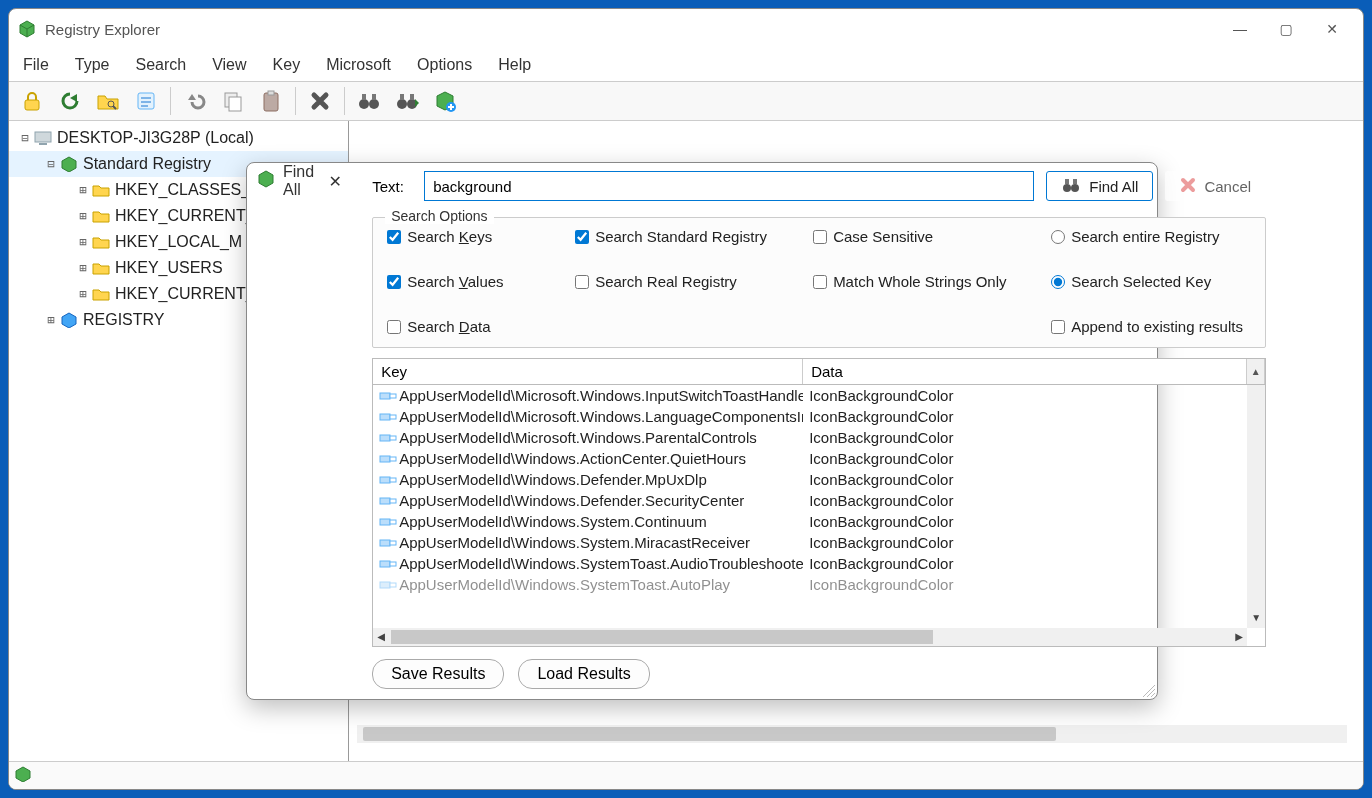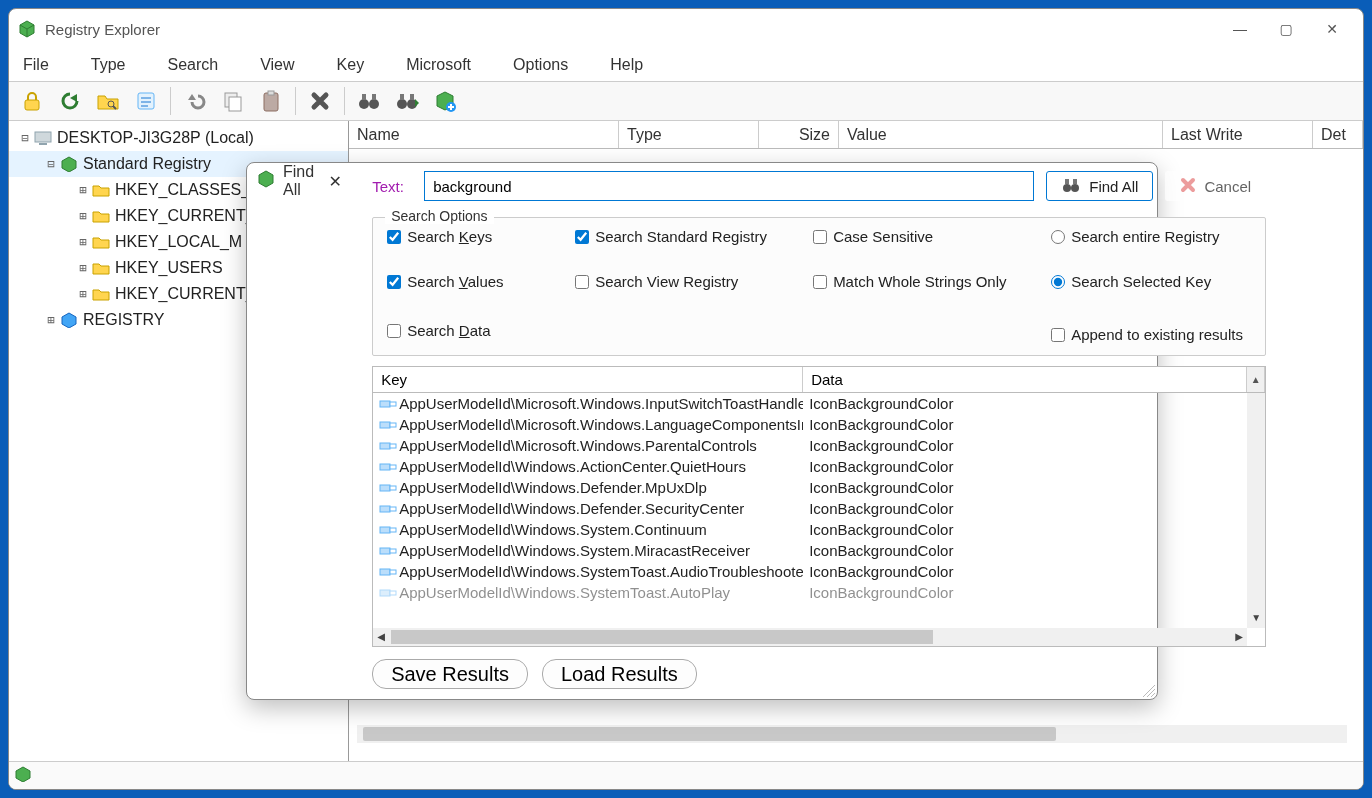--- a/index.html
+++ b/index.html
@@ -2,21 +2,21 @@
 <html><head>
 <meta charset="utf-8">
 <style>
   * { box-sizing: border-box; margin: 0; padding: 0; font-family: "Segoe UI", Tahoma, sans-serif; }
   body { background: #0a5db8; width: 1372px; height: 798px; overflow: hidden; position: relative; }
   .window { position: absolute; top: 8px; left: 8px; right: 8px; bottom: 8px; background: #fff; border: 1px solid #888; border-radius: 8px; display: flex; flex-direction: column; overflow: hidden; }
   .titlebar { height: 40px; display: flex; align-items: center; padding: 0 8px; color: #555; font-size: 15px; }
   .titlebar .app-icon { width: 20px; height: 20px; margin-right: 8px; display:inline-flex; align-items:center; justify-content:center;}
   .titlebar .spacer { flex: 1; }
   .winbtn { width: 46px; height: 32px; display: flex; align-items: center; justify-content: center; color: #555; font-size: 14px; }
-  .menubar { height: 32px; display: flex; align-items: center; padding: 0 10px; gap: 34px; font-size: 16px; color: #333; border-bottom: 1px solid transparent; }
+  .menubar { height: 32px; display: flex; align-items: center; padding: 0 10px; gap: 18px; font-size: 16px; color: #333; border-bottom: 1px solid transparent; }
   .menubar span { padding: 2px 4px; }
   .toolbar { height: 40px; display: flex; align-items: center; padding: 0 6px; gap: 4px; border-top: 1px solid #ccc; border-bottom: 1px solid #ccc; background: #f8f8f8; }
   .toolbar .tbtn { width: 34px; height: 32px; display:flex; align-items:center; justify-content:center; }
   .toolbar .sep { width: 1px; height: 28px; background: #ccc; margin: 0 3px; }
   .content { flex: 1; display: flex; min-height: 0; }
   .tree { width: 340px; border-right: 1px solid #999; padding: 4px 0; font-size: 16px; color: #222; overflow:hidden;}
   .tree-row { display: flex; align-items: center; height: 26px; white-space: nowrap; }
   .tree-row .tw { width:16px; text-align:center; color:#666; font-size:12px; font-family: monospace;}
   .tree-row .icon { width:20px; display:inline-flex; justify-content:center; margin-right:4px;}
   .tree-row.selected { background: #e5f3ff; }
@@ -32,49 +32,49 @@
   .hscroll .thumb { position:absolute; left:6px; top:2px; width:70%; height:14px; background:#c8c8c8; border-radius:2px;}
   .statusbar { height:28px; border-top:1px solid #ccc; background:#fafafa; display:flex; align-items:center; padding:0 6px;}
 
   
   .dialog { position:absolute; top:162px; left:246px; width:912px; height:538px; background:#fff; border:1px solid #888; border-radius:8px; box-shadow: 0 8px 24px rgba(0,0,0,0.25); display:flex; }
   .dlg-title { height:36px; display:flex; align-items:center; padding:0 10px; font-size:16px; color:#333;}
   .dlg-title .spacer{flex:1;}
   .dlg-close { width:34px; text-align:center; font-size:16px; color:#333;}
   .dlg-body { flex:1; padding: 8px 14px 10px 14px; display:flex; flex-direction:column; gap:10px;}
   .row-text { display:flex; align-items:center; gap:12px;}
-  .row-text label { font-size:15px; color:#a21caf; width:40px;}
+  .row-text label { font-size:15px; color:#000000; width:40px;}
   .text-input { flex:1; height:30px; border:1px solid #0078d4; padding:0 8px; font-size:15px; outline:none;}
   .btn { height:30px; border:1px solid #0078d4; background:#fff; border-radius:3px; padding:0 14px; font-size:15px; display:flex; align-items:center; gap:8px; color:#222;}
   .btn.cancel { border:1px solid transparent; }
   .groupbox { border:1px solid #ccc; border-radius:2px; padding:10px 14px 12px 14px; position:relative; margin-top:6px; background:#fcfcfc;}
   .groupbox .legend { position:absolute; top:-10px; left:12px; background:#fff; padding:0 6px; font-size:14px; color:#333;}
   .opt-grid { display:grid; grid-template-columns: 160px 210px 210px 200px; row-gap:10px; column-gap:8px; font-size:15px; color:#222; align-items:center;gap:28px;}
   .chk, .rad { display:flex; align-items:center; gap:6px;}
   .chk input, .rad input { width:14px; height:14px; accent-color:#0078d4;}
   .chk .u { text-decoration: underline; }
-  .append-row { grid-column: 4 / 5; margin-top: 8px; }
+  .append-row { grid-column: 4 / 5; }
   .results { flex:1; border:1px solid #bbb; display:flex; flex-direction:column; min-height:0;}
   .res-head { display:flex; border-bottom:1px solid #bbb; font-size:15px; background:#fff;}
   .res-head > div { padding:4px 8px; border-right:1px solid #ccc;}
   .rh-key { width:430px;} .rh-val { width:185px;} .rh-data { flex:1;} .rh-sb { width:18px; border-right:none; background:#f0f0f0; display:flex; align-items:center; justify-content:center; font-size:10px; color:#555;}
   .res-body { flex:1; overflow:hidden; position:relative; font-size:15px; color:#222;}
   .res-row { display:flex; height:21px; align-items:center;}
   .res-row .c-key { width:430px; padding-left:6px; display:flex; align-items:center; gap:4px; white-space:nowrap; overflow:hidden;}
   .res-row .c-val { width:185px; padding-left:6px;}
   .res-row .c-data { flex:1; padding-left:6px;}
   .res-vscroll { position:absolute; right:0; top:0; bottom:18px; width:18px; background:#f0f0f0;}
   .res-vscroll .up, .res-vscroll .down { height:16px; text-align:center; font-size:10px; color:#444;}
   .res-vscroll .down { position:absolute; bottom:0; left:0; right:0;}
   .res-hscroll { position:absolute; left:0; right:18px; bottom:0; height:18px; background:#f0f0f0;}
   .res-hscroll .lft, .res-hscroll .rgt { width:16px; position:absolute; top:0; bottom:0; text-align:center; font-size:10px; line-height:18px; color:#444;}
   .res-hscroll .lft{left:0;} .res-hscroll .rgt{right:0;}
   .res-hscroll .thumb { position:absolute; left:18px; top:2px; height:14px; width:62%; background:#c8c8c8;}
   .dlg-footer { display:flex; gap:14px; padding-top:2px;}
-  .dlg-footer .fbtn { height:30px; border:1px solid #aaa; background:#fdfdfd; border-radius:14px; padding:0 18px; font-size:20px;}
+  .dlg-footer .fbtn { height:30px; border:1px solid #aaa; background:#fdfdfd; border-radius:14px; padding:0 18px; font-size:16px;}
   .key-icon { width:16px; height:12px; display:inline-block;}
   .key-icon svg { display:block;}
   .folder-icon svg, .comp-icon svg, .cube-icon svg { display:block; }
   .dlg-resize { position:absolute; right:2px; bottom:2px; width:14px; height:14px; }
 </style>
 </head>
 <body>
 
 <div class="window">
   <div class="titlebar">
@@ -260,28 +260,20 @@
           <span class="icon cube-icon">
             <svg width="16" height="16">
               <polygon points="8,1 15,5 15,12 8,16 1,12 1,5" fill="#42a5f5" stroke="#1565c0"></polygon>
             </svg>
           </span>
           <span>REGISTRY</span>
         </div>
     </div>
 
     <div class="grid-area">
-      <div class="grid-header">
-        <div class="gh-name">Name</div>
-        <div class="gh-type">Type</div>
-        <div class="gh-size">Size</div>
-        <div class="gh-value">Value</div>
-        <div class="gh-lw">Last Write</div>
-        <div class="gh-det">Det</div>
-      </div>
       <div class="grid-body">
         <div class="hscroll">
             <div class="thumb"></div>
           </div>
       </div>
     </div>
   </div>
 
   <div class="statusbar">
     <span><svg width="16" height="16">
@@ -339,21 +331,21 @@
             <input type="radio" name="scope" style="">
             <span>Search entire Registry</span>
           </label>
 
         <label class="chk">
             <input type="checkbox" checked="" style="">
             <span>Search <span class="u">V</span>alues</span>
           </label>
         <label class="chk">
             <input type="checkbox" style="">
-            <span>Search View Registry</span>
+            <span>Search Real Registry</span>
           </label>
         <label class="chk">
             <input type="checkbox" style="">
             <span>Match Whole Strings Only</span>
           </label>
         <label class="rad">
             <input type="radio" name="scope" checked="" style="">
             <span>Search Selected Key</span>
           </label>
 

